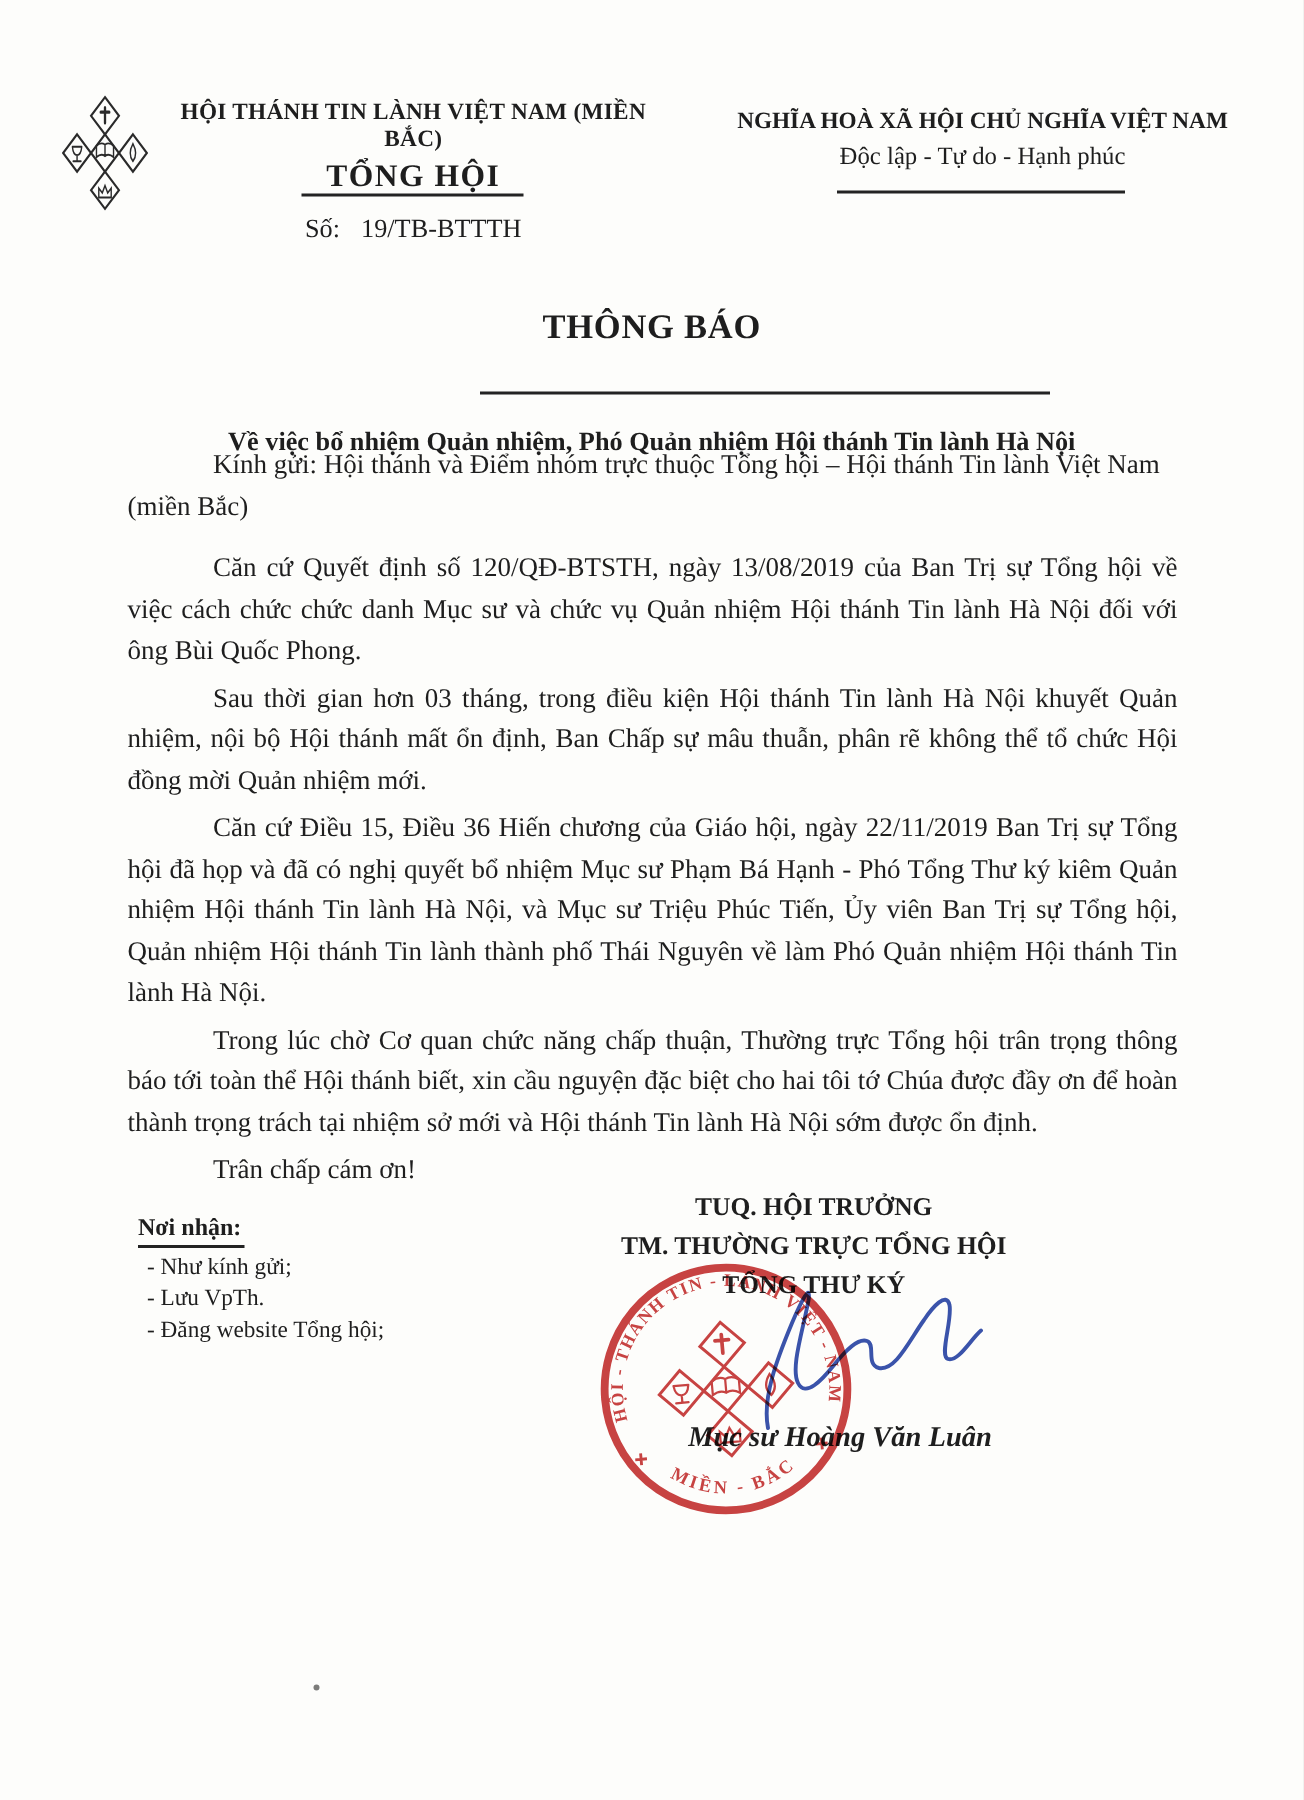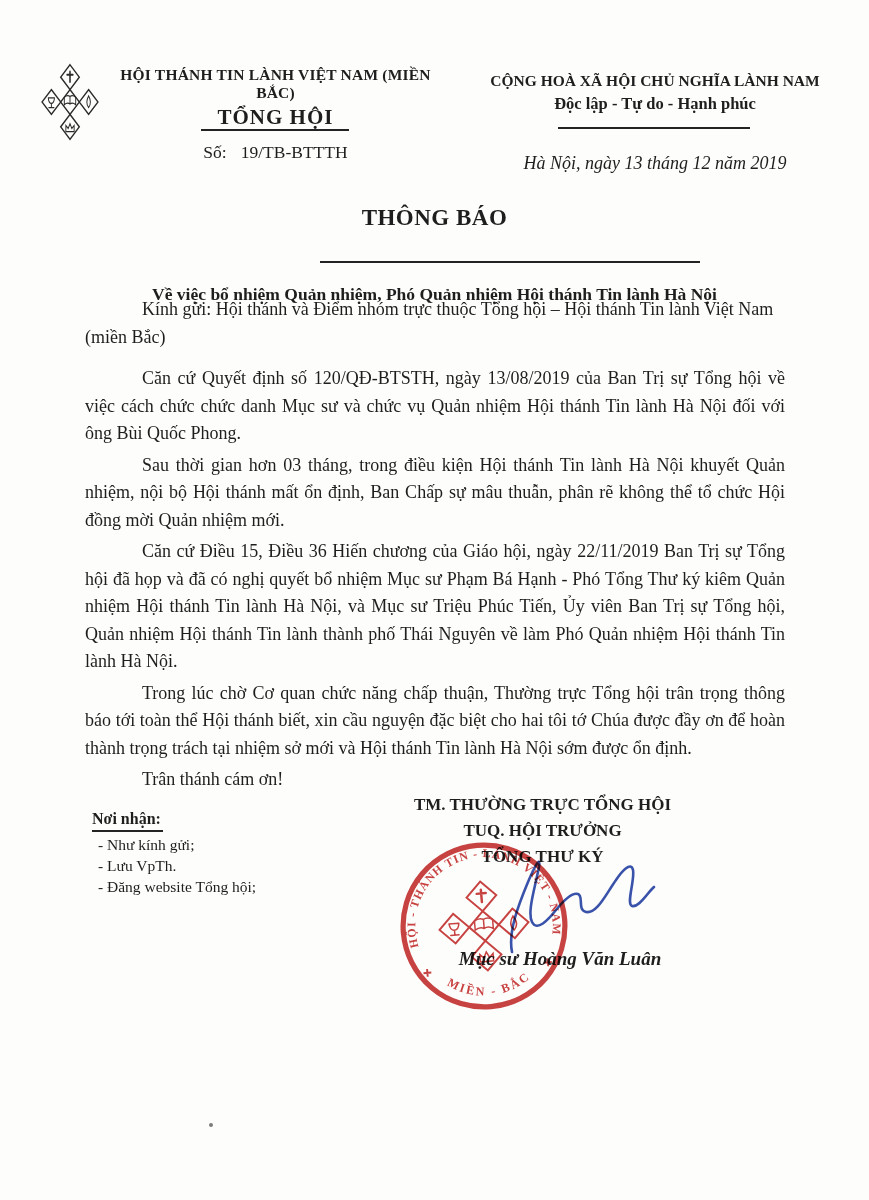--- a/index.html
+++ b/index.html
@@ -12,21 +12,21 @@
   .abs{position:absolute;}
   
   .org-block{left:113px;top:66px;width:325px;text-align:center;}
   .org-parent{font-size:15.5px;font-weight:bold;letter-spacing:.2px;}
   .org-name{font-size:21px;font-weight:bold;margin-top:3px;letter-spacing:1px;}
   .rule{background:#232323;height:2px;}
   .doc-number{left:113px;top:142px;width:325px;text-align:center;font-size:17.5px;}
   .doc-number .num{margin-left:14px;}
   .nat-block{left:488px;top:72px;width:334px;text-align:center;}
   .nat-line1{font-size:15.5px;font-weight:bold;}
-  .nat-line2{font-size:16.5px;font-weight:bold;margin-top:4px;}
+  .nat-line2{font-size:16.5px;font-weight:normal;margin-top:4px;}
   .place-date{left:488px;top:153px;width:334px;text-align:center;
     font-size:18px;font-style:italic;}
   
   .doc-title{left:0;top:205px;width:869px;text-align:center;
     font-size:23px;font-weight:bold;letter-spacing:.5px;}
   .doc-subtitle{left:0;top:236px;width:869px;text-align:center;
     font-size:17.5px;font-weight:bold;margin-top:48px;}
   
   .body-text{left:85px;top:296px;width:700px;font-size:18px;line-height:27.5px;}
   .body-text p{margin:0 0 4px 0;text-indent:57px;text-align:justify;}
@@ -84,52 +84,51 @@
     <div class="org-parent">HỘI THÁNH TIN LÀNH VIỆT NAM (MIỀN BẮC)</div>
     <div class="org-name">TỔNG HỘI</div>
   </div>
   <div class="abs rule" style="left:201px;top:129px;width:148px;"></div>
 
   <div class="abs doc-number">
     <span>Số:</span><span class="num">19/TB-BTTTH</span>
   </div>
 
   <div class="abs nat-block">
-    <div class="nat-line1">CỘNG HOÀ XÃ HỘI CHỦ NGHĨA LÀNH NAM</div>
+    <div class="nat-line1">NGHĨA HOÀ XÃ HỘI CHỦ NGHĨA VIỆT NAM</div>
     <div class="nat-line2">Độc lập - Tự do - Hạnh phúc</div>
   </div>
   <div class="abs rule" style="left:558px;top:127px;width:192px;"></div>
 
-  <div class="abs place-date">Hà Nội, ngày 13 tháng 12 năm 2019</div>
 
   <div class="abs doc-title">THÔNG BÁO</div>
   <div class="abs doc-subtitle">Về việc bổ nhiệm Quản nhiệm, Phó Quản nhiệm Hội thánh Tin lành Hà Nội</div>
   <div class="abs rule" style="left:320px;top:261px;width:380px;"></div>
 
   <div class="abs body-text">
     <p class="salutation"><span>Kính gửi:</span> <span>Hội thánh và Điểm nhóm trực thuộc Tổng hội – Hội thánh Tin lành Việt Nam (miền Bắc)</span></p>
     <p>Căn cứ Quyết định số 120/QĐ-BTSTH, ngày 13/08/2019 của Ban Trị sự Tổng hội về việc cách chức chức danh Mục sư và chức vụ Quản nhiệm Hội thánh Tin lành Hà Nội đối với ông Bùi Quốc Phong.</p>
     <p>Sau thời gian hơn 03 tháng, trong điều kiện Hội thánh Tin lành Hà Nội khuyết Quản nhiệm, nội bộ Hội thánh mất ổn định, Ban Chấp sự mâu thuẫn, phân rẽ không thể tổ chức Hội đồng mời Quản nhiệm mới.</p>
     <p>Căn cứ Điều 15, Điều 36 Hiến chương của Giáo hội, ngày 22/11/2019 Ban Trị sự Tổng hội đã họp và đã có nghị quyết bổ nhiệm Mục sư Phạm Bá Hạnh - Phó Tổng Thư ký kiêm Quản nhiệm Hội thánh Tin lành Hà Nội, và Mục sư Triệu Phúc Tiến, Ủy viên Ban Trị sự Tổng hội, Quản nhiệm Hội thánh Tin lành thành phố Thái Nguyên về làm Phó Quản nhiệm Hội thánh Tin lành Hà Nội.</p>
     <p>Trong lúc chờ Cơ quan chức năng chấp thuận, Thường trực Tổng hội trân trọng thông báo tới toàn thể Hội thánh biết, xin cầu nguyện đặc biệt cho hai tôi tớ Chúa được đầy ơn để hoàn thành trọng trách tại nhiệm sở mới và Hội thánh Tin lành Hà Nội sớm được ổn định.</p>
-    <p class="closing">Trân thánh cám ơn!</p>
+    <p class="closing">Trân chấp cám ơn!</p>
   </div>
 
   <div class="abs recipients">
     <span class="head">Nơi nhận:</span>
     <ul>
       <li>- Như kính gửi;</li>
       <li>- Lưu VpTh.</li>
       <li>- Đăng website Tổng hội;</li>
     </ul>
   </div>
 
   <div class="abs sig-block">
+    <div>TUQ. HỘI TRƯỞNG</div>
     <div>TM. THƯỜNG TRỰC TỔNG HỘI</div>
-    <div>TUQ. HỘI TRƯỞNG</div>
     <div>TỔNG THƯ KÝ</div>
   </div>
 
   <div class="abs signer">Mục sư Hoàng Văn Luân</div>
 
   <svg class="abs seal-svg" style="left:397px;top:839px;color:#c53434;" width="174" height="174" viewBox="-100 -100 200 200">
     <circle cx="0" cy="0" r="93" fill="none" stroke="currentColor" stroke-width="6"></circle>
     <defs>
       <path id="sealTop" d="M -64.7,45.3 A 79,79 0 1 1 64.7,45.3" fill="none"></path>
       <path id="sealBot" d="M -61.3,51.4 A 80,80 0 0 0 61.3,51.4" fill="none"></path>

